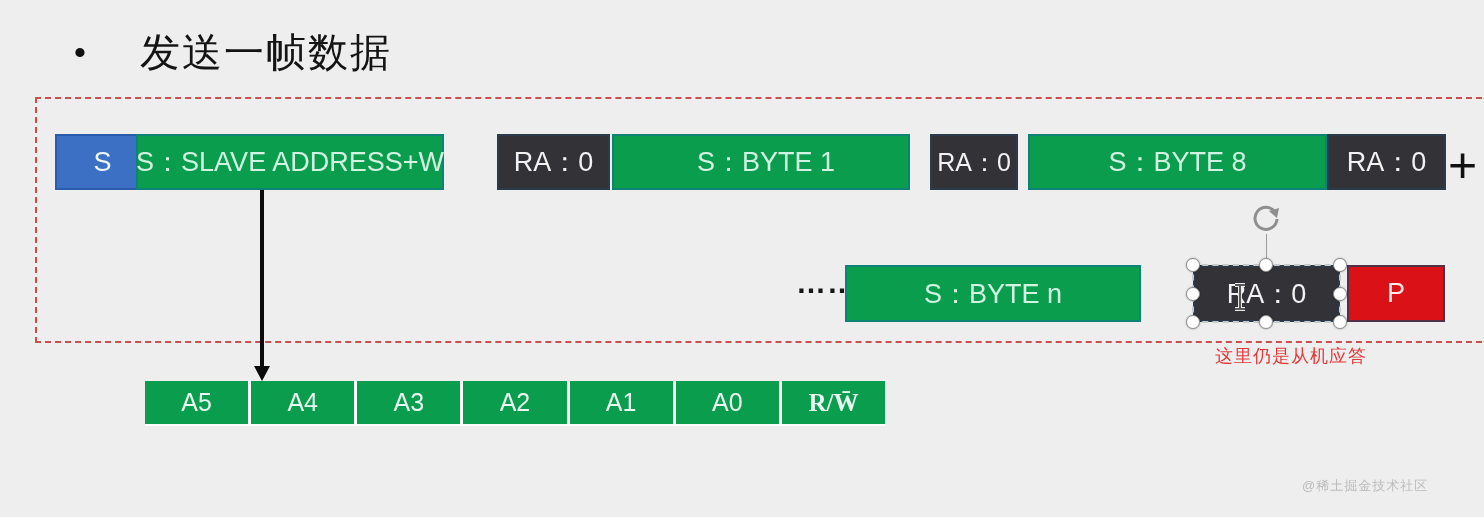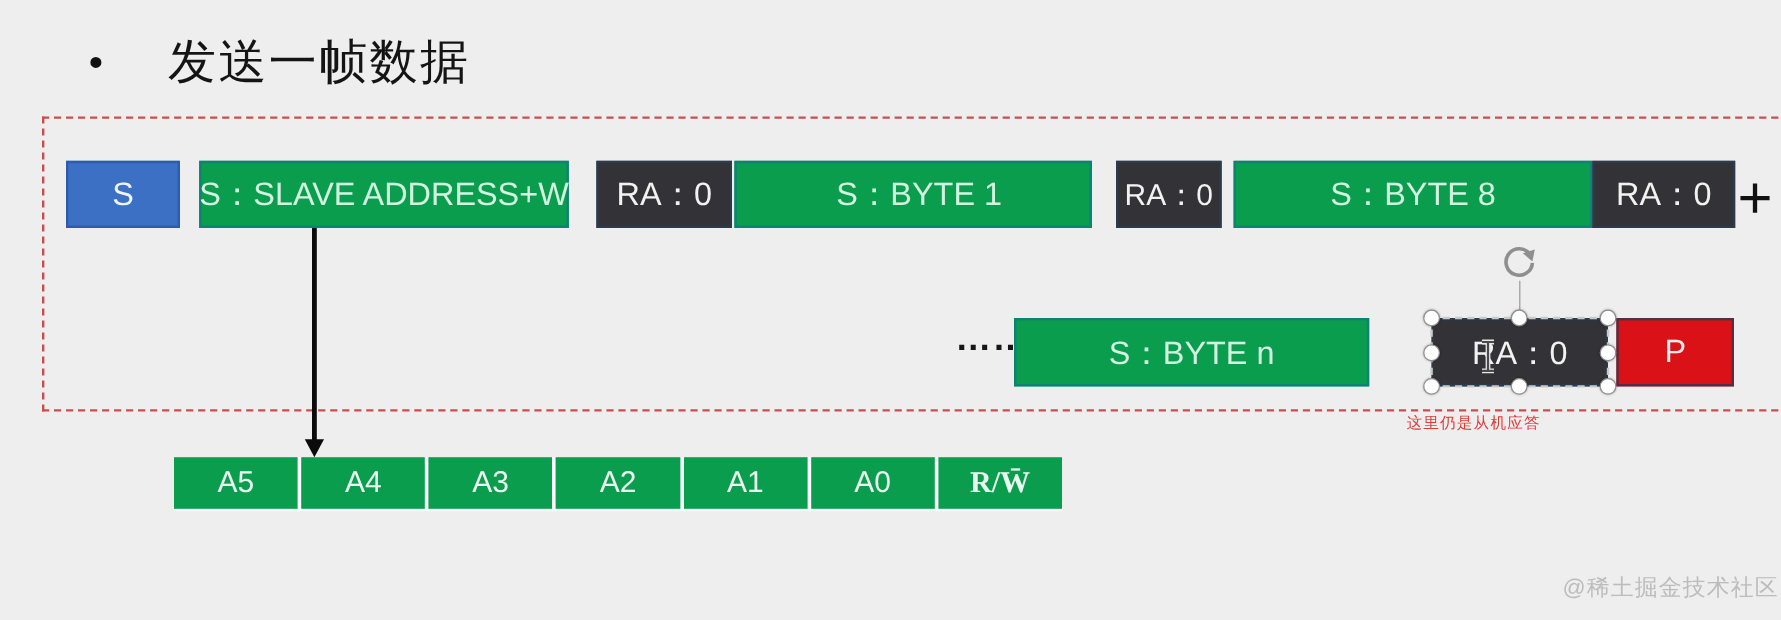--- a/index.html
+++ b/index.html
@@ -23,21 +23,21 @@
     position:absolute;display:flex;align-items:center;justify-content:center;
     box-sizing:border-box;font-size:27px;white-space:nowrap;
   }
   .row1{top:134px;height:56px;}
   .row2{top:265px;height:57px;}
   .data{background:#0a9d4e;border:2px solid #0e8274;color:#d2f3e0;}
   .ack{background:#323237;border:2px solid #2c3a4c;color:#f2f2f2;}
   .start{background:#3b70c5;border:2px solid #2c5cae;color:#eef5ff;}
   .stop{background:#da1117;border:2px solid #513046;color:#ffecec;}
   .b-s{left:55px;width:95px;}
-  .b-slave{left:166px;width:308px;}
+  .b-slave{left:136px;width:308px;}
   .b-ra1{left:497px;width:113px;}
   .b-byte1{left:612px;width:298px;padding-left:10px;}
   .b-ra2{left:930px;width:88px;font-size:25px;}
   .b-byte2{left:1028px;width:299px;}
   .b-ra3{left:1327px;width:119px;}
   .plus-sign{position:absolute;left:1448px;top:136px;font-size:50px;font-weight:400;color:#111;}
   
   .ellipsis{position:absolute;left:796px;top:266px;font-size:30px;font-weight:bold;letter-spacing:1px;color:#161616;}
   .b-byten{left:845px;width:296px;}
   .b-rasel{left:1193px;width:147px;outline:2px dashed #c9c9c9;outline-offset:-1px;}
@@ -50,41 +50,41 @@
   }
   .h-tl{left:1186px;top:258px;} .h-tm{left:1259px;top:258px;} .h-tr{left:1333px;top:258px;}
   .h-ml{left:1186px;top:287px;} .h-mr{left:1333px;top:287px;}
   .h-bl{left:1186px;top:315px;} .h-bm{left:1259px;top:315px;} .h-br{left:1333px;top:315px;}
   
   .rotate-stem{position:absolute;left:1266px;top:234px;width:1px;height:28px;background:#9a9a9a;}
   .rotate-icon{position:absolute;left:1249px;top:202px;width:34px;height:34px;}
   
   .ibeam{position:absolute;left:1232px;top:282px;width:16px;height:30px;z-index:6;}
   
-  .annotation{position:absolute;left:1172px;top:344px;font-size:13px;color:#e03a3a;letter-spacing:1px;}
+  .annotation{position:absolute;left:1215px;top:344px;font-size:18px;color:#e03a3a;letter-spacing:1px;}
   
   .arrow-line{position:absolute;left:260px;top:190px;width:4px;height:180px;background:#0b0b0b;}
   .arrow-head{
     position:absolute;left:254px;top:366px;width:0;height:0;
     border-left:8px solid transparent;border-right:8px solid transparent;
     border-top:15px solid #0b0b0b;
   }
   
   .bits-row{
     position:absolute;left:145px;top:381px;width:740px;height:43px;
     display:flex;gap:3px;background:#fdfdfd;
     box-shadow:0 2px 0 rgba(255,255,255,.8);
   }
   .bit{
     flex:1;display:flex;align-items:center;justify-content:center;
     background:#0a9d4e;color:#e9f9ef;font-size:25px;
   }
   .bit:last-child{font-family:"Liberation Serif","DejaVu Serif",serif;font-weight:bold;text-align:right;}
   
-  .watermark{position:absolute;left:1302px;top:477px;font-size:19px;color:#bcbcbc;letter-spacing:1px;}
+  .watermark{position:absolute;left:1302px;top:477px;font-size:13px;color:#bcbcbc;letter-spacing:1px;}
 </style>
 </head>
 <body>
 
 <div class="title-row">
   <span class="bullet">•</span>
   <span class="page-title">发送一帧数据</span>
 </div>
 
 <div class="dashed-box"></div>

